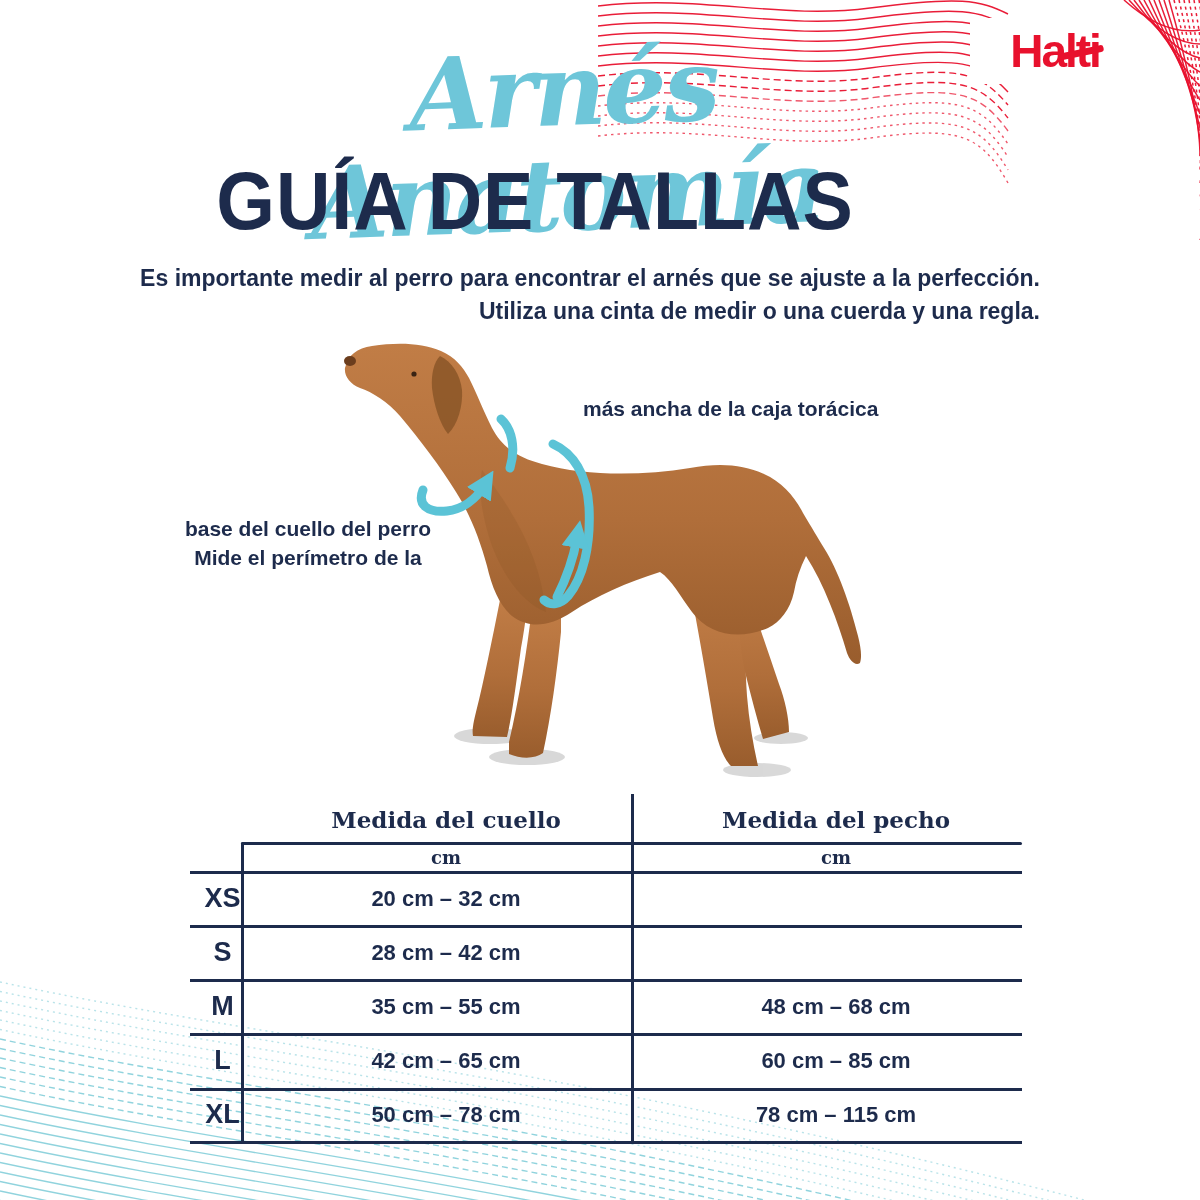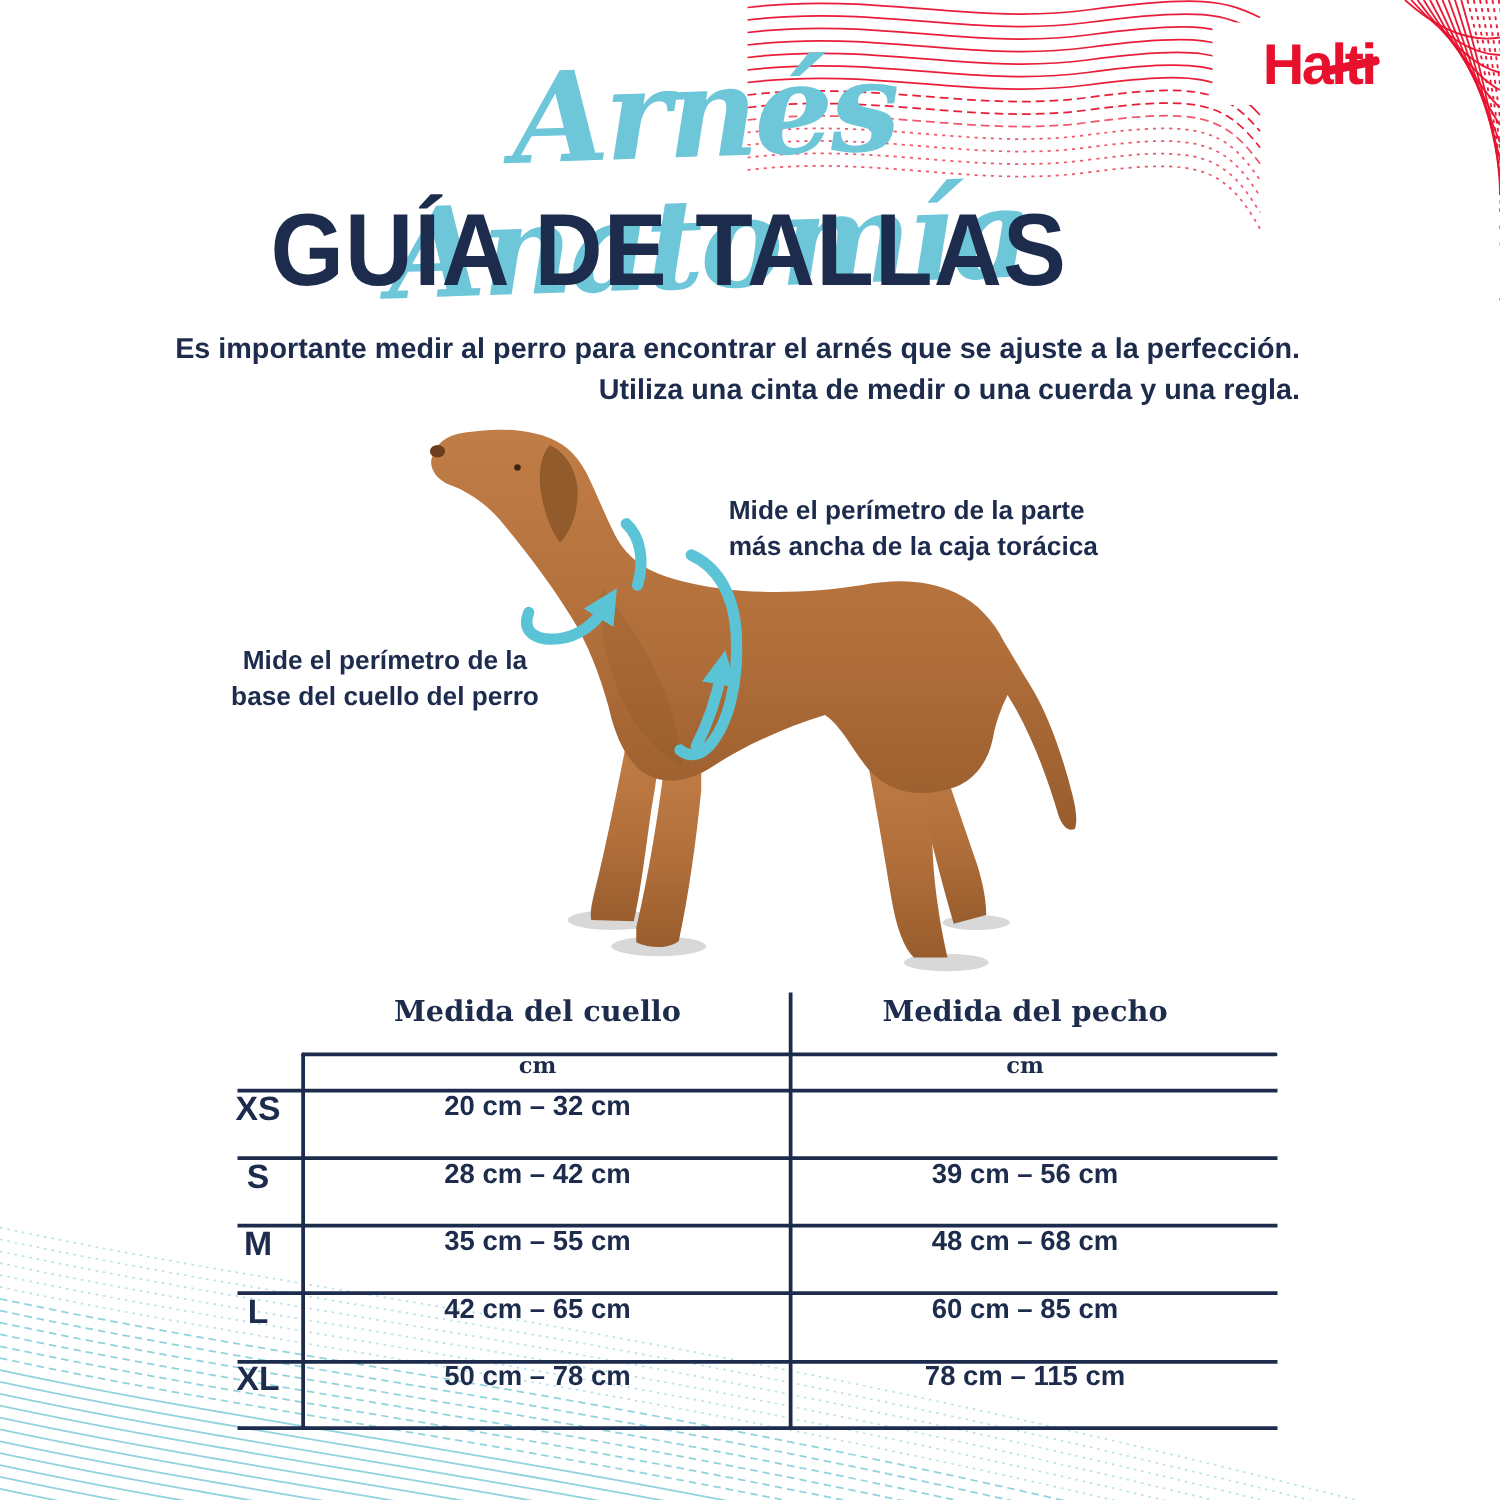--- a/index.html
+++ b/index.html
@@ -36,21 +36,21 @@
 
   
   .tl{position:absolute; background:#1d2b4c; z-index:1;}
   #v-center{left:631px; top:794px; width:3px; height:350px;}
   #v-left{left:241px; top:842px; width:3px; height:302px; border-radius:2px;}
   #h-header{left:241px; top:842px; width:781px; height:3px; border-radius:2px;}
   .hline{left:190px; width:832px; height:3px;}
   #h1{top:871px;} #h2{top:925px;} #h3{top:979px;} #h4{top:1033px;} #h5{top:1088px;} #h6{top:1141px;}
 
   
-  .trow{position:absolute; left:178px; display:flex; z-index:1;}
+  .trow{position:absolute; left:194px; display:flex; align-items:center; z-index:1;}
   .c-size{width:57px; text-align:center; font-family:Liberation Sans, sans-serif; font-weight:bold; font-size:27px;}
   .c-neck{width:390px; text-align:center;}
   .c-chest{width:390px; text-align:center;}
   .thead-row{top:796px; height:46px;}
   .thead-row .c-neck,.thead-row .c-chest{font-family:"DejaVu Serif", serif; font-weight:bold; font-size:23px;}
   .unit-row{top:842px; height:30px;}
   .unit-row .c-neck,.unit-row .c-chest{font-family:"DejaVu Serif", serif; font-weight:bold; font-size:18px;}
   .data-row{height:53px; font-size:22px; font-weight:bold;}
   #row-0{top:872px;} #row-1{top:926px;} #row-2{top:980px;} #row-3{top:1034px;} #row-4{top:1088px;}
 </style>
@@ -188,26 +188,25 @@
 
     <g stroke="#5bc3d6" stroke-width="9" fill="none" stroke-linecap="round">
       <path d="M 423,490 C 417,505 428,513 447,511 C 463,509 476,499 484,486" marker-end="url(#ah)"></path>
       <path d="M 501,419 C 512,429 516,448 510,468"></path>
       <path d="M 553,444 C 573,453 587,474 589,507 C 591,546 583,578 568,596 C 560,605 551,606 544,600"></path>
       <path d="M 557,597 C 567,577 574,555 577,538" marker-end="url(#ah)"></path>
     </g>
   </svg>
 
   <div class="layer note note-chest">
-    <span>Mide el perímetro de la parte</span>
     <span>más ancha de la caja torácica</span>
   </div>
   <div class="layer note note-neck">
+    <span>base del cuello del perro</span>
     <span>Mide el perímetro de la</span>
-    <span>base del cuello del perro</span>
   </div>
 
   <div class="tl" id="v-center"></div>
   <div class="tl" id="v-left"></div>
   <div class="tl" id="h-header"></div>
   <div class="tl hline" id="h1"></div>
   <div class="tl hline" id="h2"></div>
   <div class="tl hline" id="h3"></div>
   <div class="tl hline" id="h4"></div>
   <div class="tl hline" id="h5"></div>
@@ -224,21 +223,20 @@
     <span class="c-chest">cm</span>
   </div>
 
   <div class="trow data-row" id="row-0">
     <span class="c-size">XS</span>
     <span class="c-neck">20 cm – 32 cm</span>
   </div>
   <div class="trow data-row" id="row-1">
     <span class="c-size">S</span>
     <span class="c-neck">28 cm – 42 cm</span>
-    <span class="c-chest">39 cm – 56 cm</span>
   </div>
   <div class="trow data-row" id="row-2">
     <span class="c-size">M</span>
     <span class="c-neck">35 cm – 55 cm</span>
     <span class="c-chest">48 cm – 68 cm</span>
   </div>
   <div class="trow data-row" id="row-3">
     <span class="c-size">L</span>
     <span class="c-neck">42 cm – 65 cm</span>
     <span class="c-chest">60 cm – 85 cm</span>

